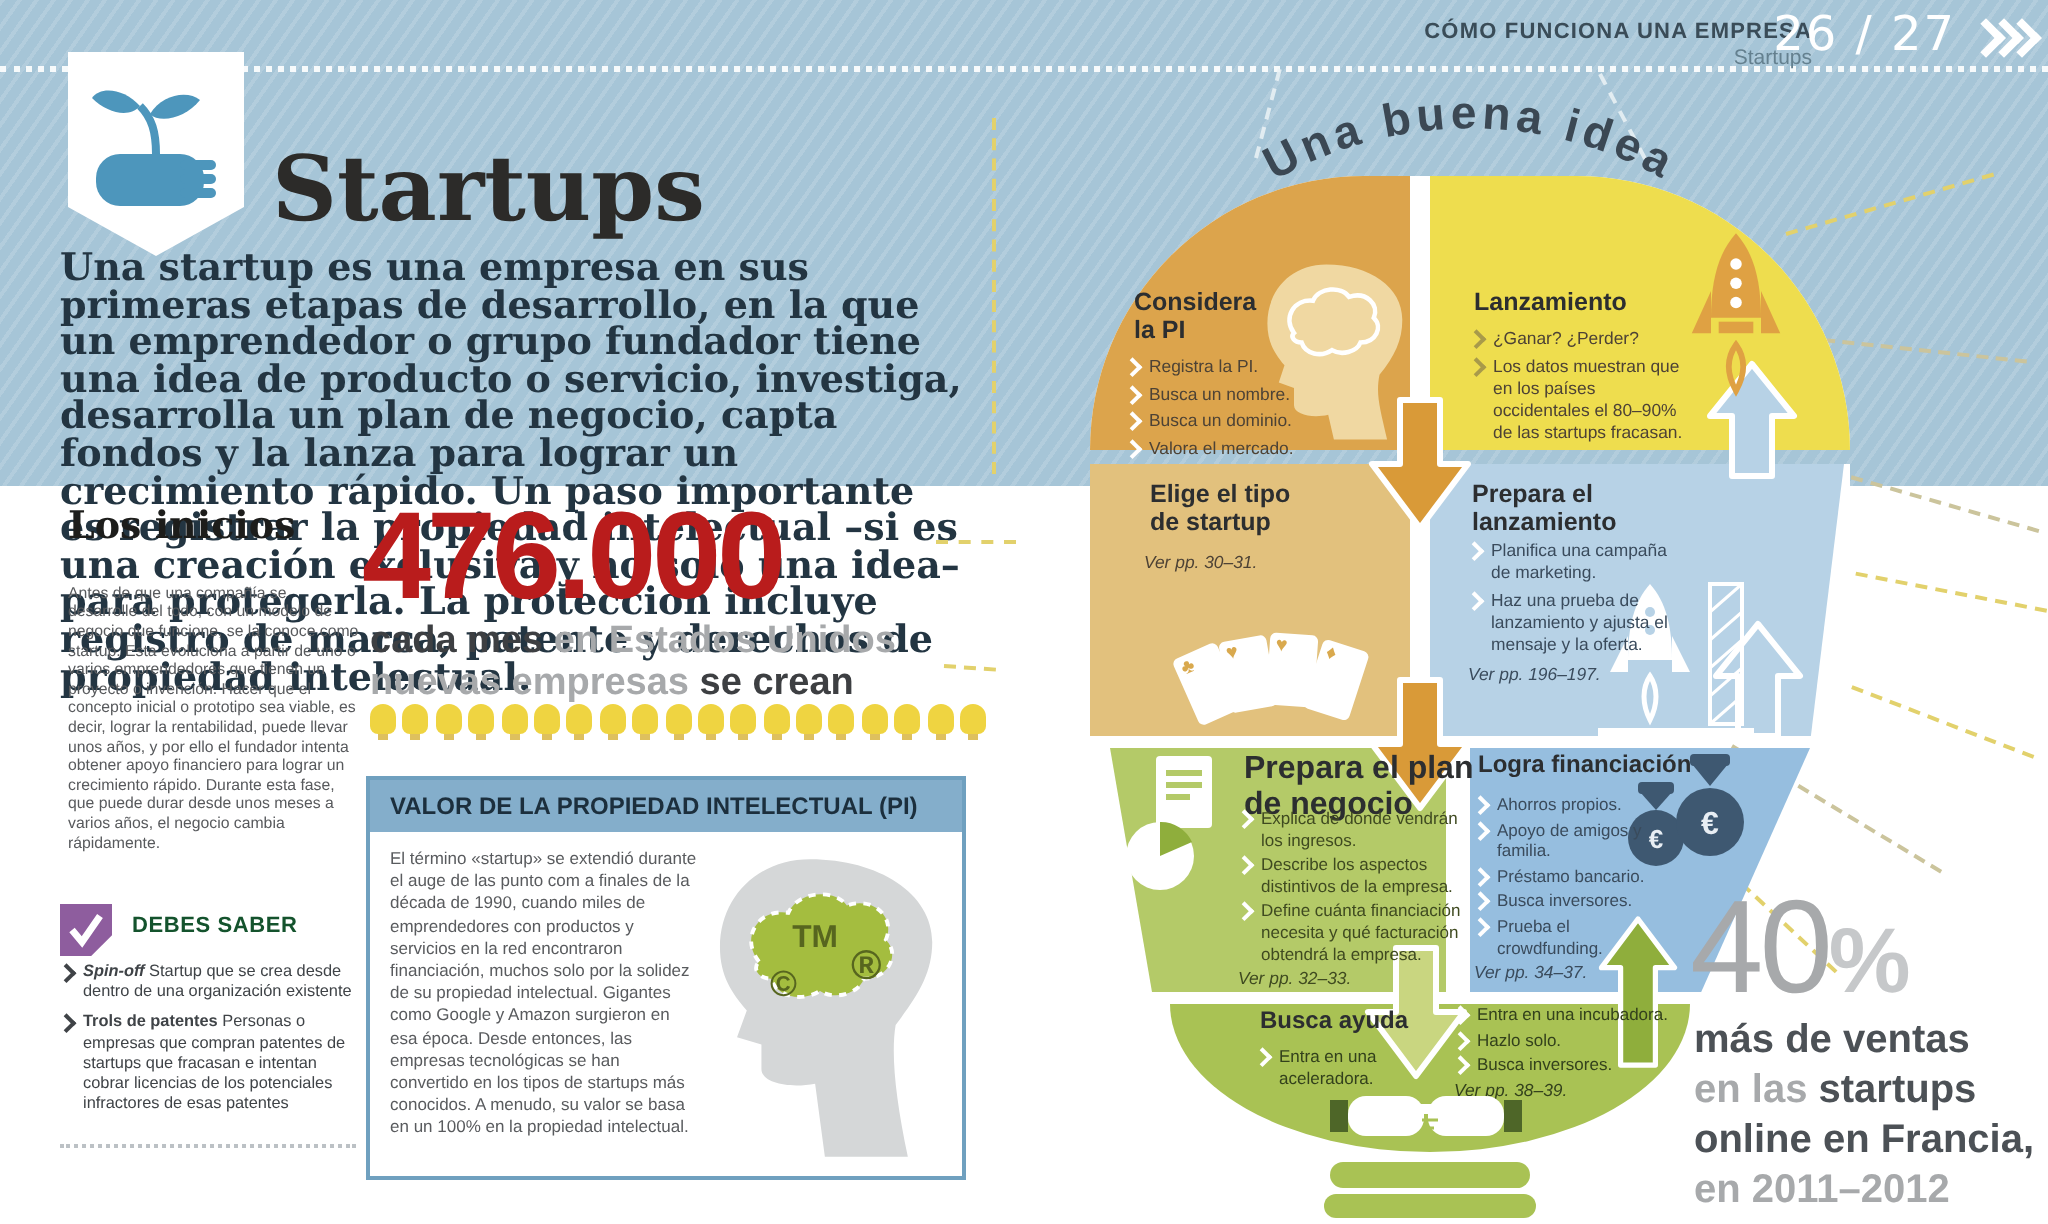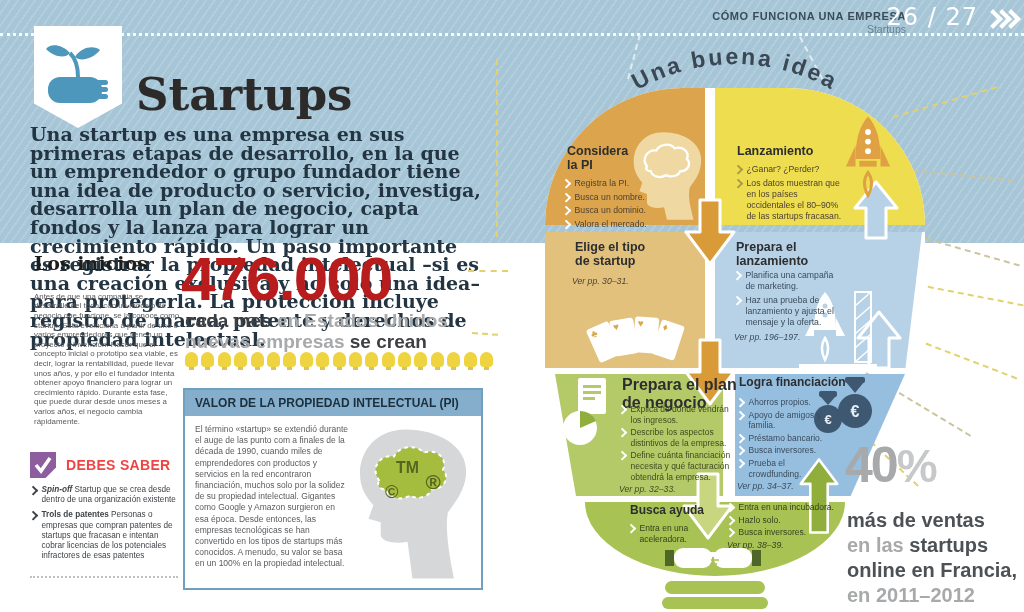--- a/index.html
+++ b/index.html
@@ -22,21 +22,21 @@
          clip-path:polygon(0 0,100% 0,100% 76%,50% 100%,0 76%);display:flex;justify-content:center;}
   .page-title{left:136px;top:68px;font-family:"DejaVu Serif",serif;font-weight:bold;font-size:45px;color:#2c2b29;margin:0;}
   .intro{left:30px;top:125px;width:452px;font-family:"DejaVu Serif",serif;font-weight:bold;
          font-size:19px;line-height:18.6px;color:#233542;margin:0;}
   
   .sec-title{font-family:"DejaVu Serif",serif;font-weight:bold;font-size:19px;color:#1d1d1b;}
   .inicios-body{left:34px;top:284px;width:146px;font-size:7.9px;line-height:9.6px;color:#585a5d;}
   .saber{left:30px;top:452px;width:148px;padding-bottom:10px;border-bottom:2px dotted #bcc1c5;}
   .saber-tab{position:absolute;left:0;top:0;width:26px;height:26px;background:#8e5d9e;
              clip-path:polygon(0 0,100% 0,100% 60%,60% 100%,0 100%);}
-  .saber-title{margin-left:36px;padding-top:5px;font-size:14px;font-weight:bold;color:#ef4444;letter-spacing:.3px;}
+  .saber-title{margin-left:36px;padding-top:5px;font-size:11px;font-weight:bold;color:#14532d;letter-spacing:.3px;}
   .saber-items{margin:12px 0 0 0;padding:0;list-style:none;}
   .saber-items li{display:flex;font-size:8.2px;line-height:10.2px;color:#3f4347;margin-bottom:5px;}
   .term-it{font-weight:bold;font-style:italic;}
   .term-b{font-weight:bold;}
   
   .big-num{left:181px;top:248px;font-size:62px;font-weight:bold;color:#b91c1c;letter-spacing:-2px;line-height:1;}
   .stat-lines{left:185px;top:310px;font-size:19px;font-weight:bold;line-height:21px;}
   .gray{color:#a7a9ab;} .dark{color:#3d3f42;}
   .bulb-row{left:185px;top:352px;display:flex;}
   .mini-bulb{display:inline-block;width:13px;height:15px;margin-right:3.4px;background:#efd441;
@@ -72,21 +72,21 @@
         transform:rotate(45deg);margin:2px 5px 0 0;}
   .on-yellow .chev{border-color:#a89a4a;}
   .warm li{color:#4d4235;} .cool li{color:#3a4b5c;} .grn li{color:#3f4a20;} .bse li{color:#33411c;}
   .ver{font-size:8.7px;font-style:italic;margin-top:4px;}
   .warm-t{color:#4d4235;} .cool-t{color:#3a4b5c;} .grn-t{color:#3f4a20;} .bse-t{color:#33411c;}
   
   .card{position:absolute;width:24px;height:36px;background:#fff;border-radius:3px;
         font-size:10px;color:#d9a94e;padding:1px 0 0 3px;box-sizing:border-box;}
   
   .num40{left:845px;top:440px;line-height:1;}
-  .num40 .n{font-size:50px;font-weight:bold;color:#a7a9ab;letter-spacing:-2px;}
+  .num40 .n{font-size:66px;font-weight:normal;color:#a7a9ab;letter-spacing:-2px;}
   .num40 .p{font-size:46px;font-weight:bold;color:#c6c8ca;}
   .fr-lines{left:847px;top:508px;font-size:20px;font-weight:bold;line-height:25px;}
   .fr-lines .dark{color:#4c5156;}
 </style>
 </head>
 <body>
 
 <div id="canvas">
 
   <div class="abs band"></div>

